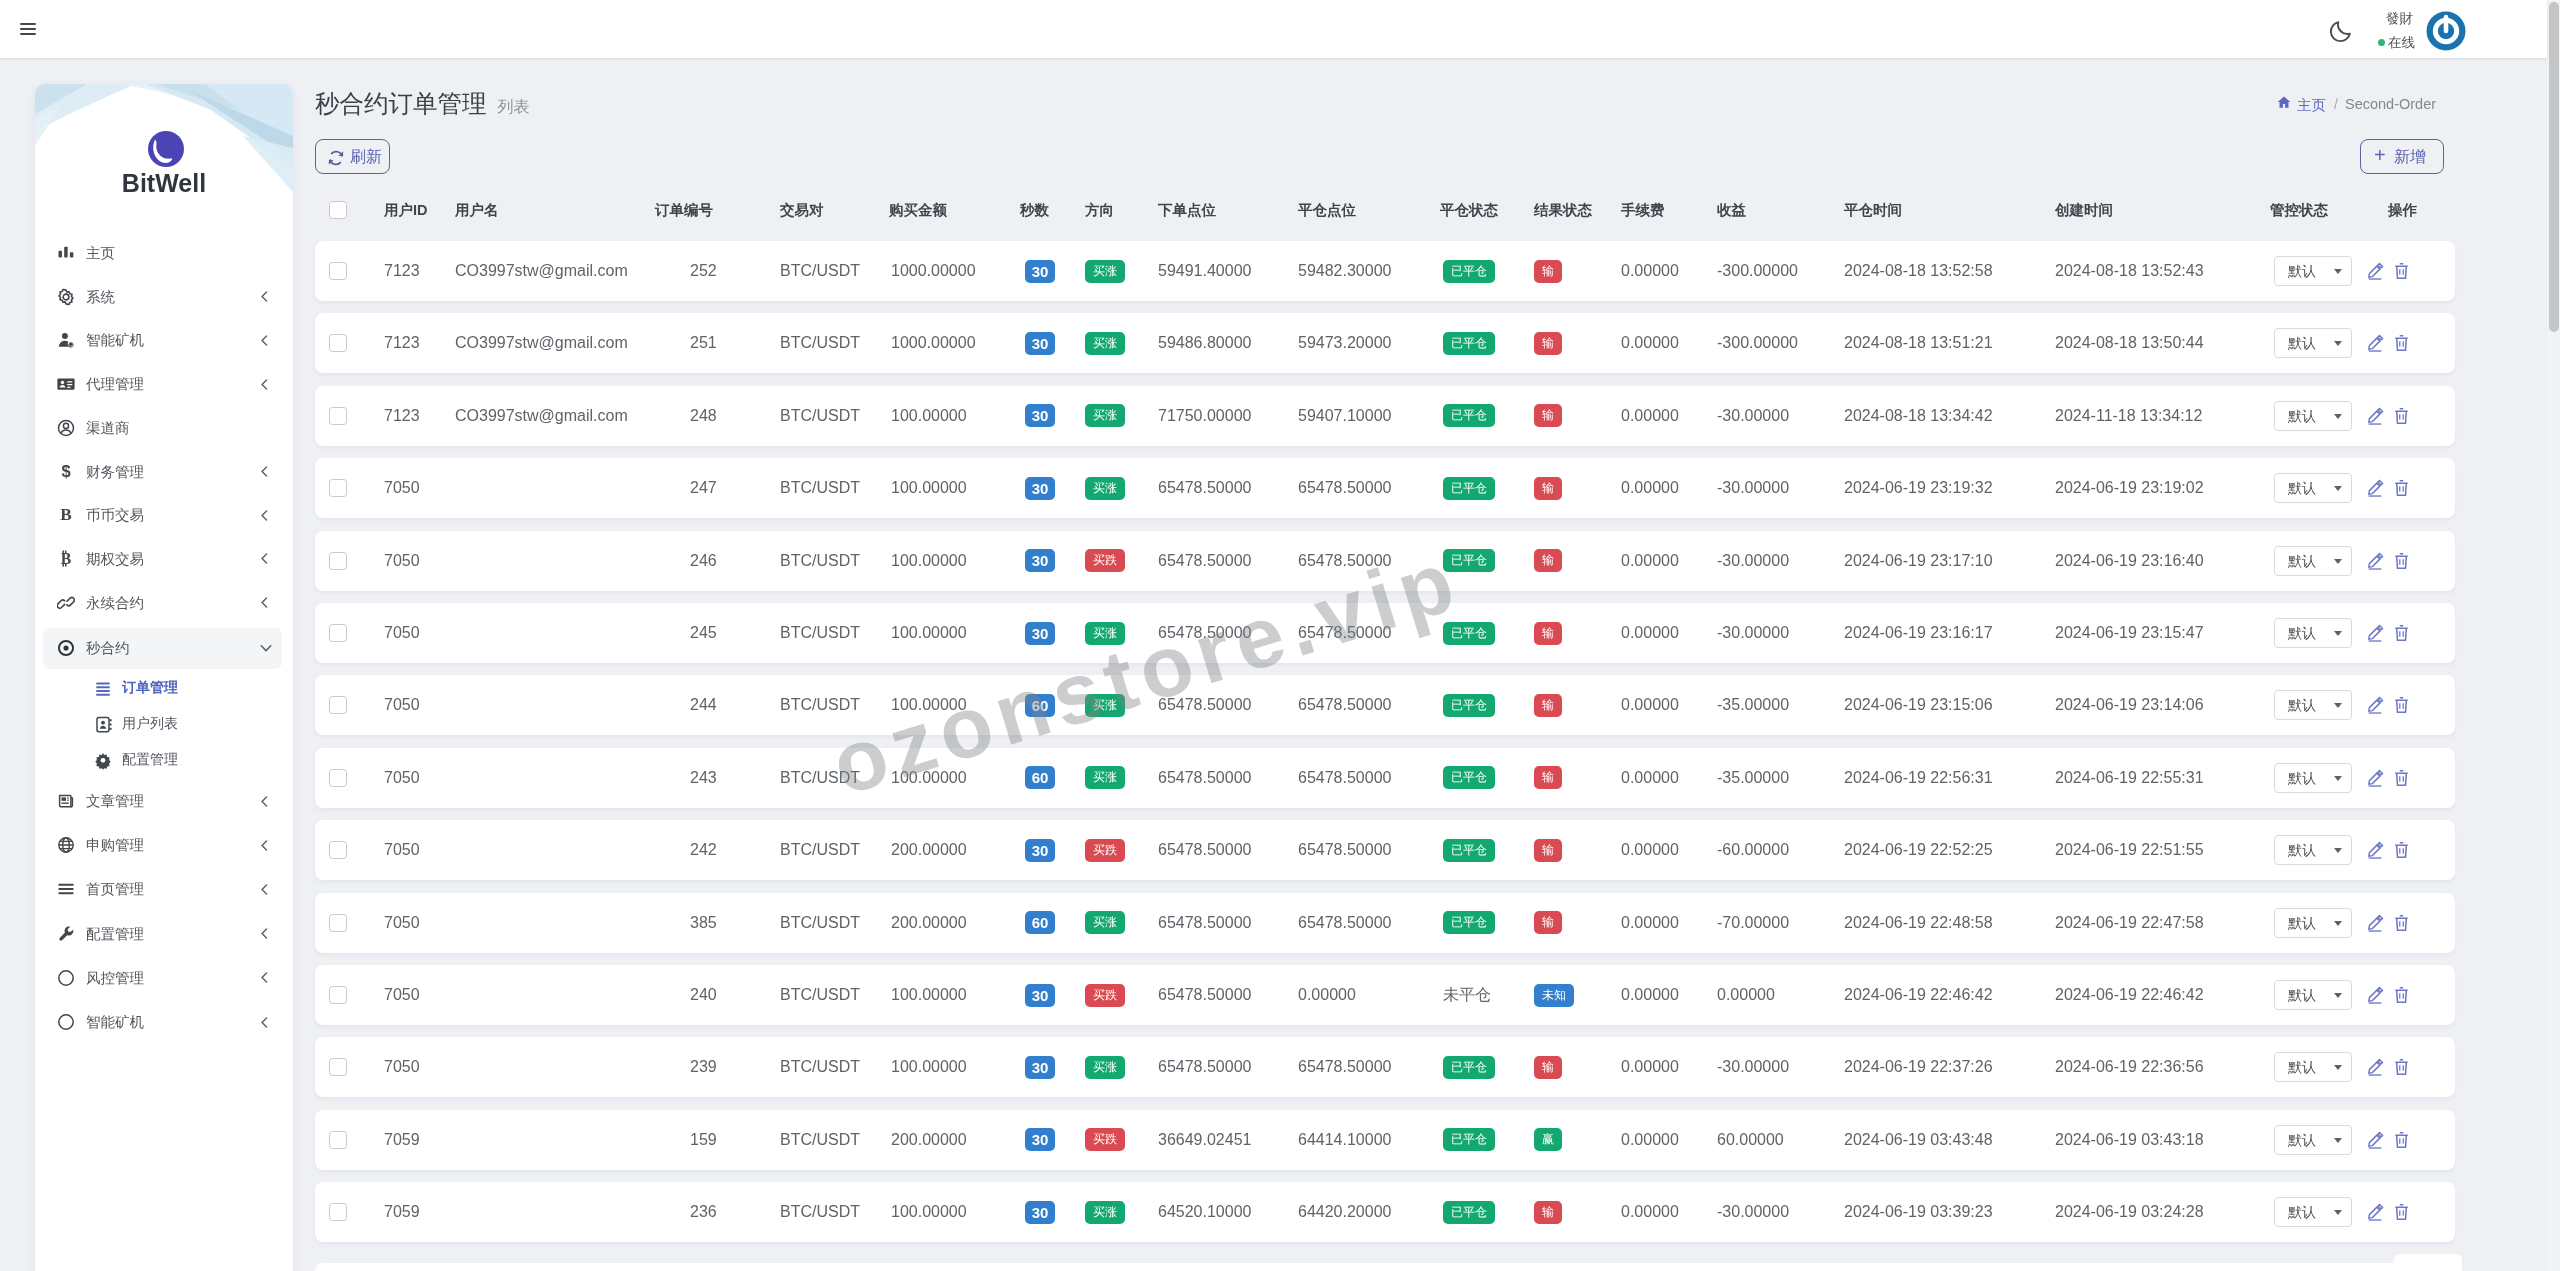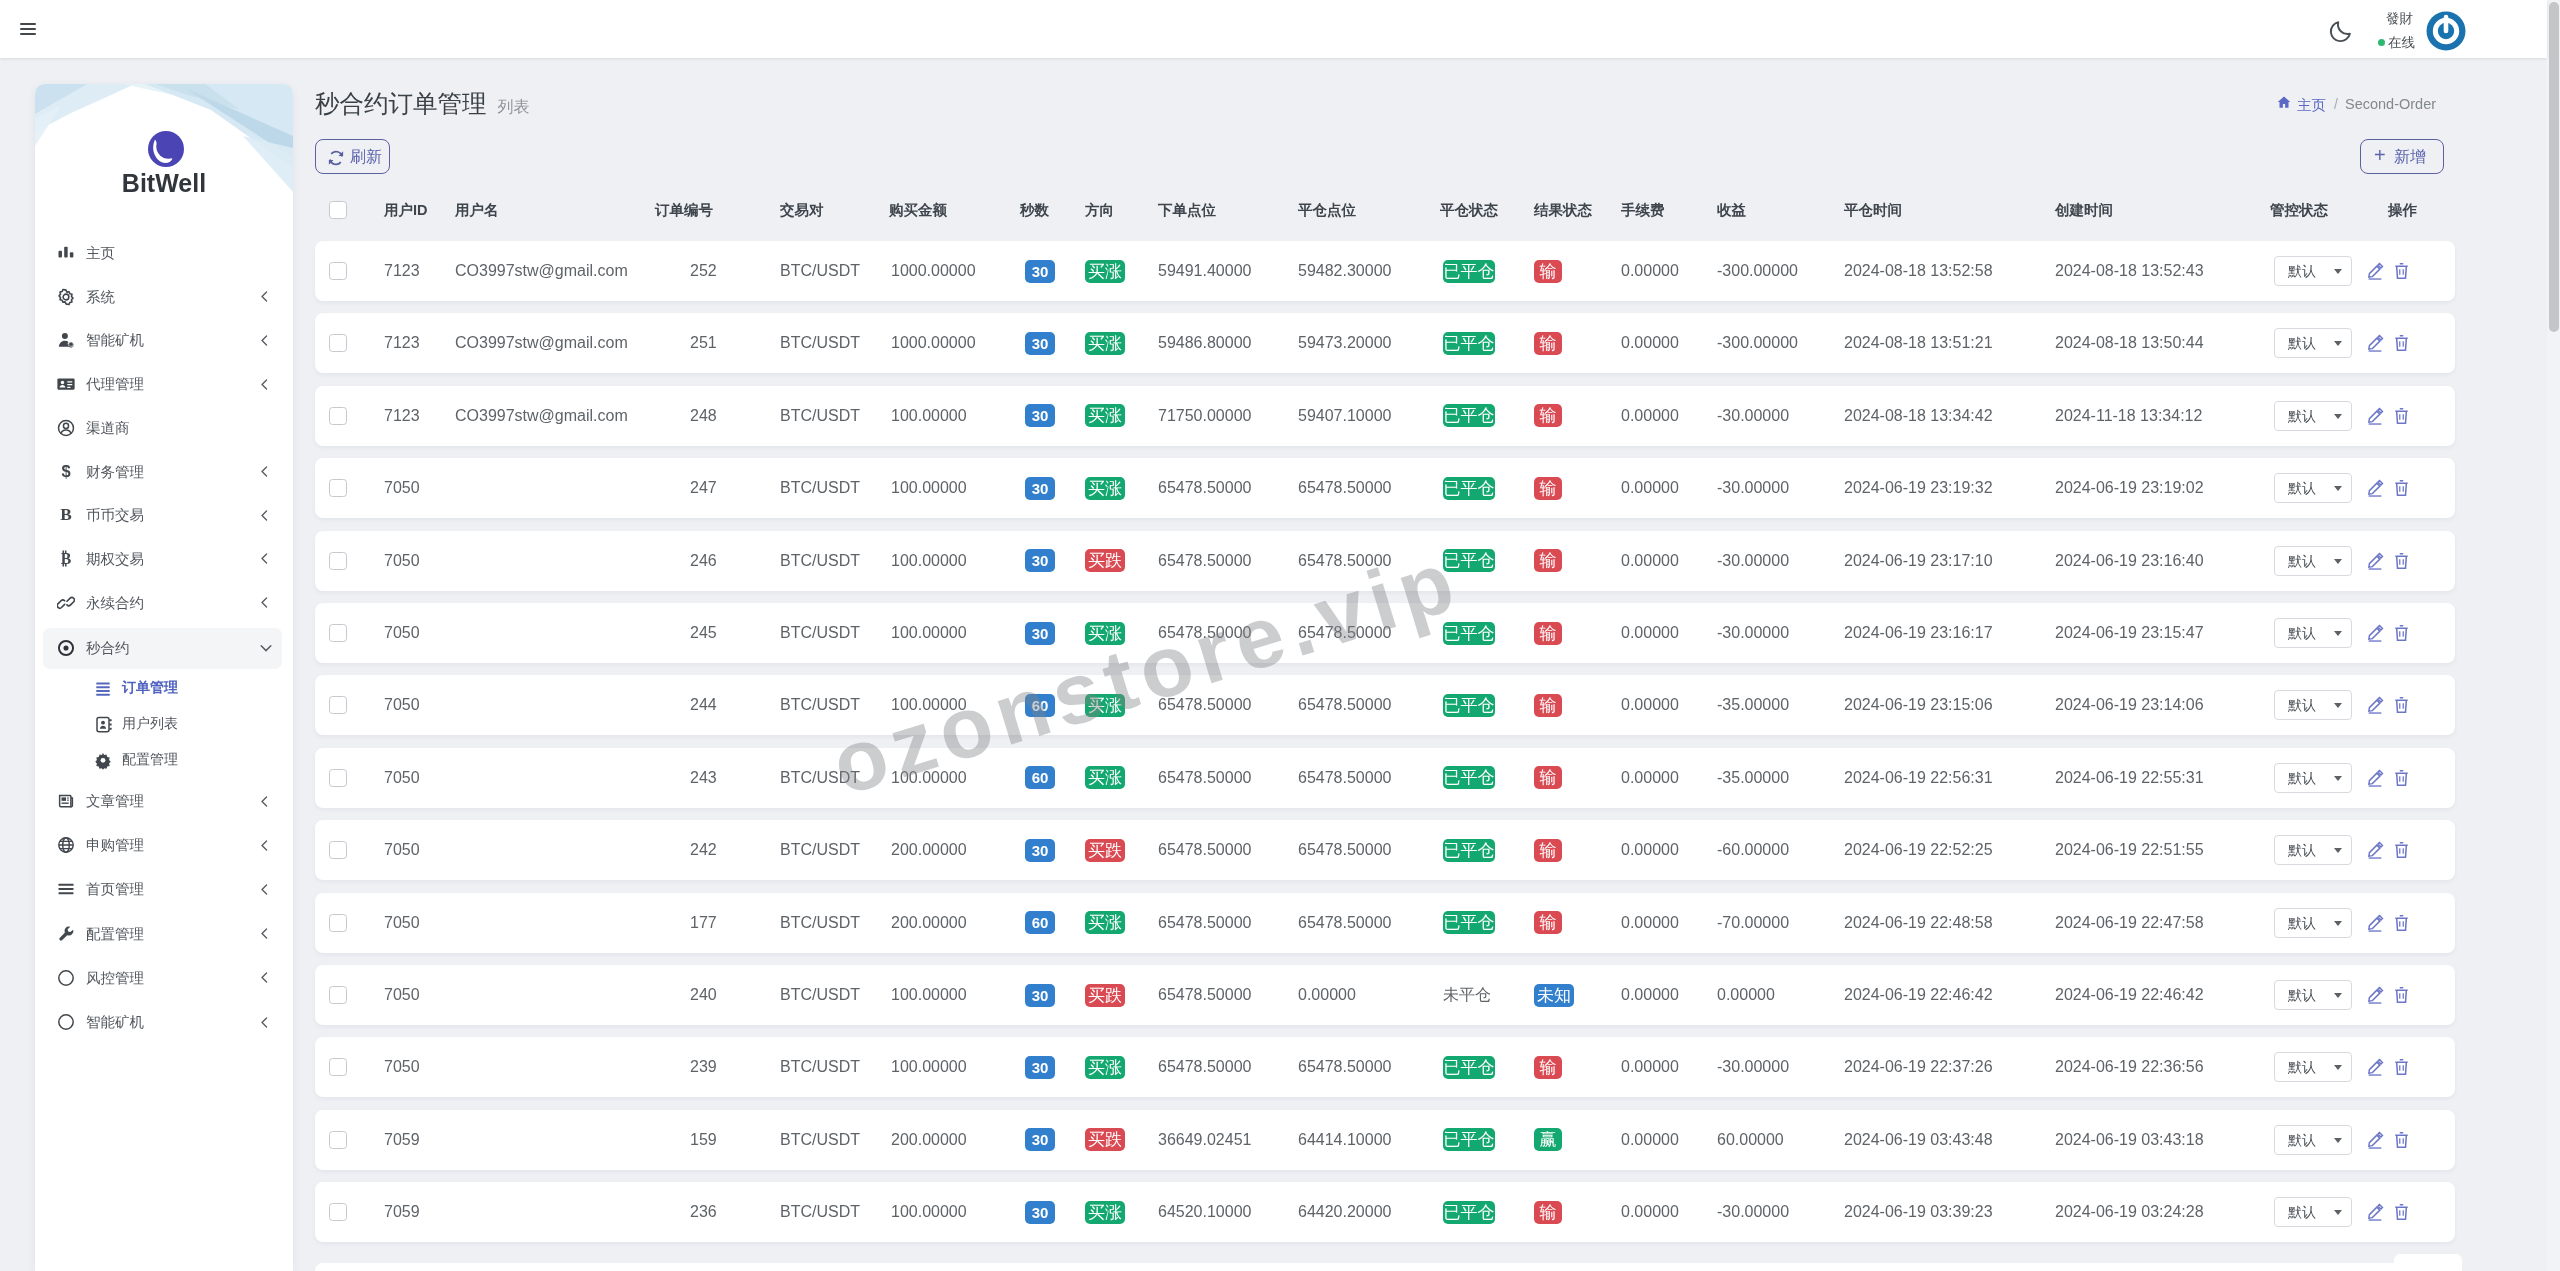--- a/index.html
+++ b/index.html
@@ -1,20 +1,20 @@
 <!DOCTYPE html>
 <html><head><meta charset="utf-8"><title>BitWell</title><style>
 *{margin:0;padding:0;box-sizing:border-box}
 html,body{width:2560px;height:1271px;overflow:hidden}
 body{background:#eef0f4;font-family:"Liberation Sans",sans-serif;position:relative}
 .abs{position:absolute}
 .row{position:absolute;left:315px;width:2140px;height:60px;background:#fff;border-radius:8px;box-shadow:0 2px 4px rgba(40,50,70,.055)}
 .cell{position:absolute;font-size:16px;color:#5e6368;line-height:60px;white-space:nowrap}
 .hcell{position:absolute;font-size:14.5px;color:#3e454c;font-weight:bold;line-height:22px;white-space:nowrap}
-.badge{position:absolute;top:18.5px;height:23px;line-height:23px;border-radius:5px;color:#fff;font-size:17px;text-align:center}
+.badge{position:absolute;top:18.5px;height:23px;line-height:23px;border-radius:5px;color:#fff;font-size:12px;text-align:center}
 .b-blue{background:#3280cd}.b-green{background:#13a86f}.b-red{background:#da4a52}
 .cb{position:absolute;left:329px;width:18px;height:18px;border:1.5px solid #c6cacf;border-radius:3.5px;background:#fff}
 .sel{position:absolute;left:1959px;top:15px;width:78px;height:30px;border:1px solid #d7dade;border-radius:4px;background:#fff}
 .sel span{position:absolute;left:13px;top:0;line-height:28px;font-size:14px;color:#4a5056}
 .sel i{position:absolute;right:9px;top:12px;width:0;height:0;border-left:4.5px solid transparent;border-right:4.5px solid transparent;border-top:5.5px solid #5c6165}
 .mitem{position:absolute;left:0;width:100%;height:44px}
 .mitem .ml{position:absolute;left:51px;top:50%;transform:translateY(-50%);font-size:14.5px;color:#51565c}
 .mitem .mi{position:absolute;left:22px;top:50%;transform:translateY(-50%);width:18px;height:18px}
 .sitem{position:absolute;left:0;width:100%;height:36px}
 .sitem .ml{position:absolute;left:87px;top:50%;transform:translateY(-50%);font-size:14px;color:#51565c}
@@ -572,21 +572,21 @@
       <path d="M3.5 22.7h17" stroke="#6b76c8" stroke-width="1.8"></path>
     </svg>
 <svg style="position:absolute;left:2078px;top:21px" width="17" height="18" viewBox="0 0 24 26">
       <path d="M3 6h18 M9.5 2.5h5 M5 6l1.2 17.5h11.6L19 6" fill="none" stroke="#6b76c8" stroke-width="2.2"></path>
       <path d="M9.5 10.5v8 M14.5 10.5v8" stroke="#6b76c8" stroke-width="1.8"></path>
     </svg>
 </div>
 <div class="row" style="top:892.6px">
 <div class="cb" style="left:14px;top:21px"></div>
 <div class="cell" style="left:69px">7050</div>
-<div class="cell" style="left:375px">177</div>
+<div class="cell" style="left:375px">385</div>
 <div class="cell" style="left:465px">BTC/USDT</div>
 <div class="cell" style="left:576px">200.00000</div>
 <div class="badge b-blue" style="left:710px;width:30px;font-weight:bold;font-size:15px">60</div>
 <div class="badge b-green" style="left:770px;width:40px">买涨</div>
 <div class="cell" style="left:843px">65478.50000</div>
 <div class="cell" style="left:983px">65478.50000</div>
 <div class="badge b-green" style="left:1128px;width:52px">已平仓</div>
 <div class="badge b-red" style="left:1219px;width:28px">输</div>
 <div class="cell" style="left:1306px">0.00000</div>
 <div class="cell" style="left:1402px">-70.00000</div>

